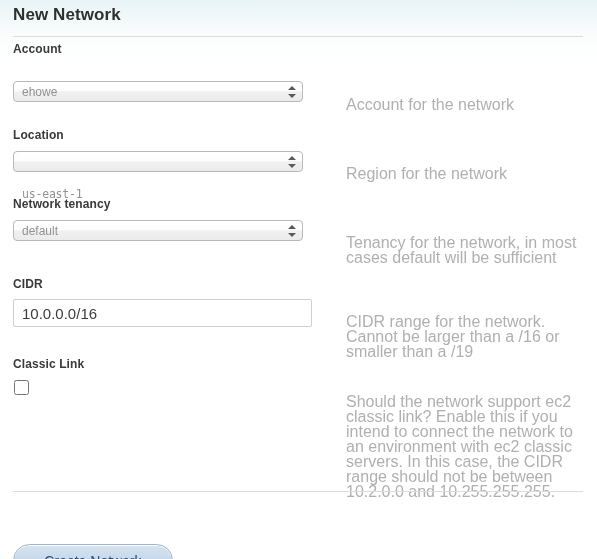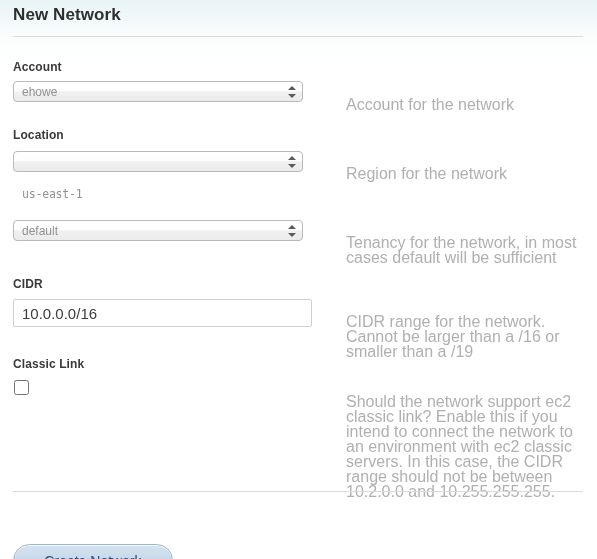--- a/index.html
+++ b/index.html
@@ -172,40 +172,41 @@
 </style>
 </head>
 <body>
 
 <div class="page">
 
   <div class="page-title">New Network</div>
 
   <hr class="rule rule-top">
 
-  <div class="field-label" style="top:60px;">Account</div>
+  <div class="field-label" style="top:42px;">Account</div>
   <div class="select-wrap" style="top:81px;">
     <span class="select-value">ehowe</span>
     <span class="select-arrows">
       <span class="tri up"></span>
       <span class="tri down"></span>
     </span>
   </div>
   <div class="help-text" style="top:77px;">Account for the network</div>
 
   <div class="field-label" style="top:128px;">Location</div>
   <div class="select-wrap" style="top:151px;">
     <span class="select-value mono">us-east-1</span>
     <span class="select-arrows">
       <span class="tri up"></span>
       <span class="tri down"></span>
     </span>
   </div>
   <div class="help-text" style="top:146px;">Region for the network</div>
 
+  <div class="field-label" style="top:197px;">Network tenancy</div>
   <div class="select-wrap" style="top:220px;">
     <span class="select-value">default</span>
     <span class="select-arrows">
       <span class="tri up"></span>
       <span class="tri down"></span>
     </span>
   </div>
   <div class="help-text" style="top:215px;">Tenancy for the network, in most cases default will be sufficient</div>
 
   <div class="field-label" style="top:277px;">CIDR</div>

